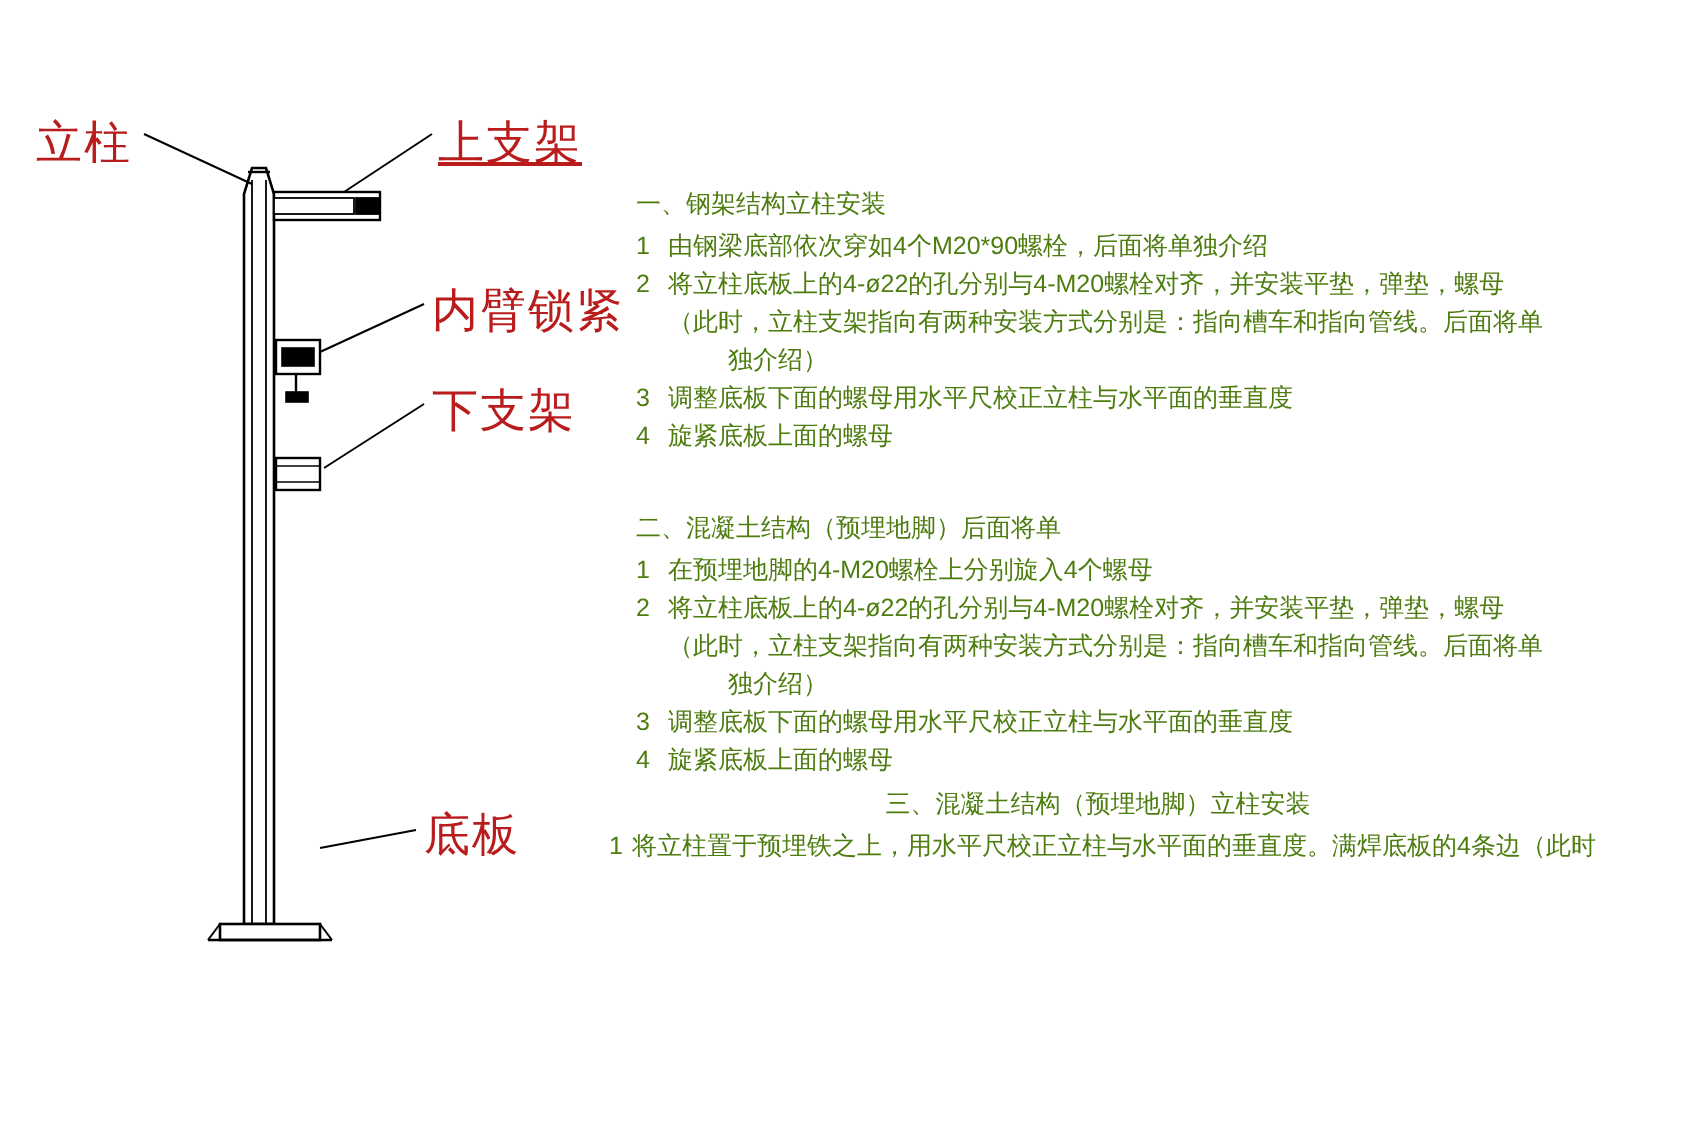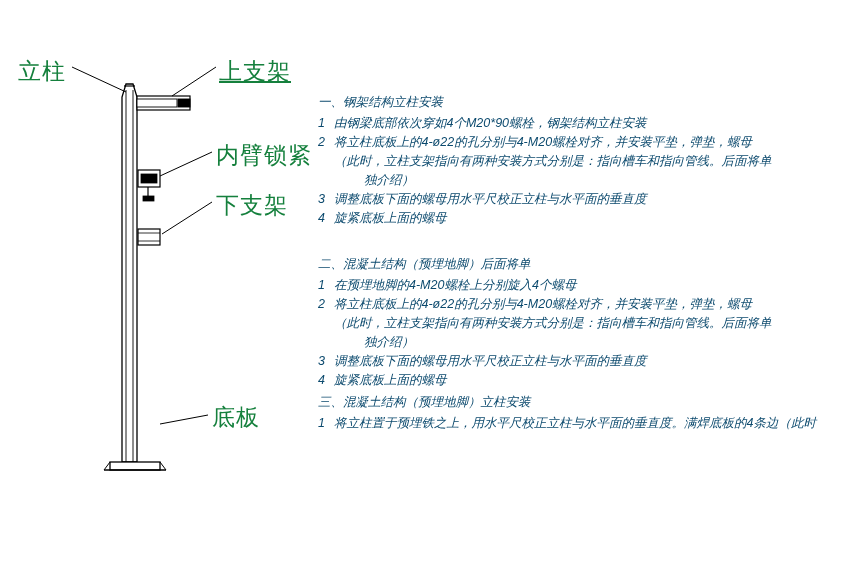--- a/index.html
+++ b/index.html
@@ -21,42 +21,41 @@
     position: absolute;
     left: 0;
     top: 0;
     width: 843px;
     height: 562px;
   }
   .callout-label {
     position: absolute;
     font-family: "Liberation Sans", sans-serif;
     font-size: 23px;
-    color: #15803d;
+    color: #b91c1c;
     white-space: nowrap;
     letter-spacing: 1px;
   }
   #label-lizhu   { left: 18px;  top: 56px; }
   #label-shang   { left: 219px; top: 56px; text-decoration: underline; }
   #label-neibi   { left: 216px; top: 140px; }
   #label-xia     { left: 216px; top: 190px; }
   #label-diban   { left: 212px; top: 402px; }
 
   .text-block {
     position: absolute;
     font-family: "Liberation Sans", sans-serif;
-    color: #0c4a6e;
+    color: #4d7c0f;
     font-size: 12.5px;
     line-height: 19px;
     white-space: nowrap;
-    font-style: italic;
   }
   #block-1 { left: 318px; top: 93px; }
   #block-2 { left: 318px; top: 255px; }
-  #block-3 { left: 318px; top: 393px; }
+  #block-3 { left: 300px; top: 393px; text-align: center; }
 
   .blk-title {
     font-size: 12.5px;
     margin-bottom: 2px;
   }
   .blk-item {
     display: flex;
     align-items: flex-start;
   }
   .blk-num {
@@ -129,21 +128,21 @@
   <div class="callout-label" id="label-lizhu">立柱</div>
   <div class="callout-label" id="label-shang">上支架</div>
   <div class="callout-label" id="label-xia">下支架</div>
   <div class="callout-label" id="label-neibi">内臂锁紧</div>
   <div class="callout-label" id="label-diban">底板</div>
 
   <div class="text-block" id="block-1">
     <div class="blk-title">一、钢架结构立柱安装</div>
     <div class="blk-item">
         <span class="blk-num">1</span>
-        <span class="blk-text">由钢梁底部依次穿如4个M20*90螺栓，钢架结构立柱安装</span>
+        <span class="blk-text">由钢梁底部依次穿如4个M20*90螺栓，后面将单独介绍</span>
       </div>
     <div class="blk-item">
         <span class="blk-num">2</span>
         <span class="blk-text">将立柱底板上的4-ø22的孔分别与4-M20螺栓对齐，并安装平垫，弹垫，螺母</span>
       </div>
     <div class="blk-item blk-sub">
         <span class="blk-text">（此时，立柱支架指向有两种安装方式分别是：指向槽车和指向管线。后面将单</span>
       </div>
     <div class="blk-item blk-indent">
         <span class="blk-text">独介绍）</span>

